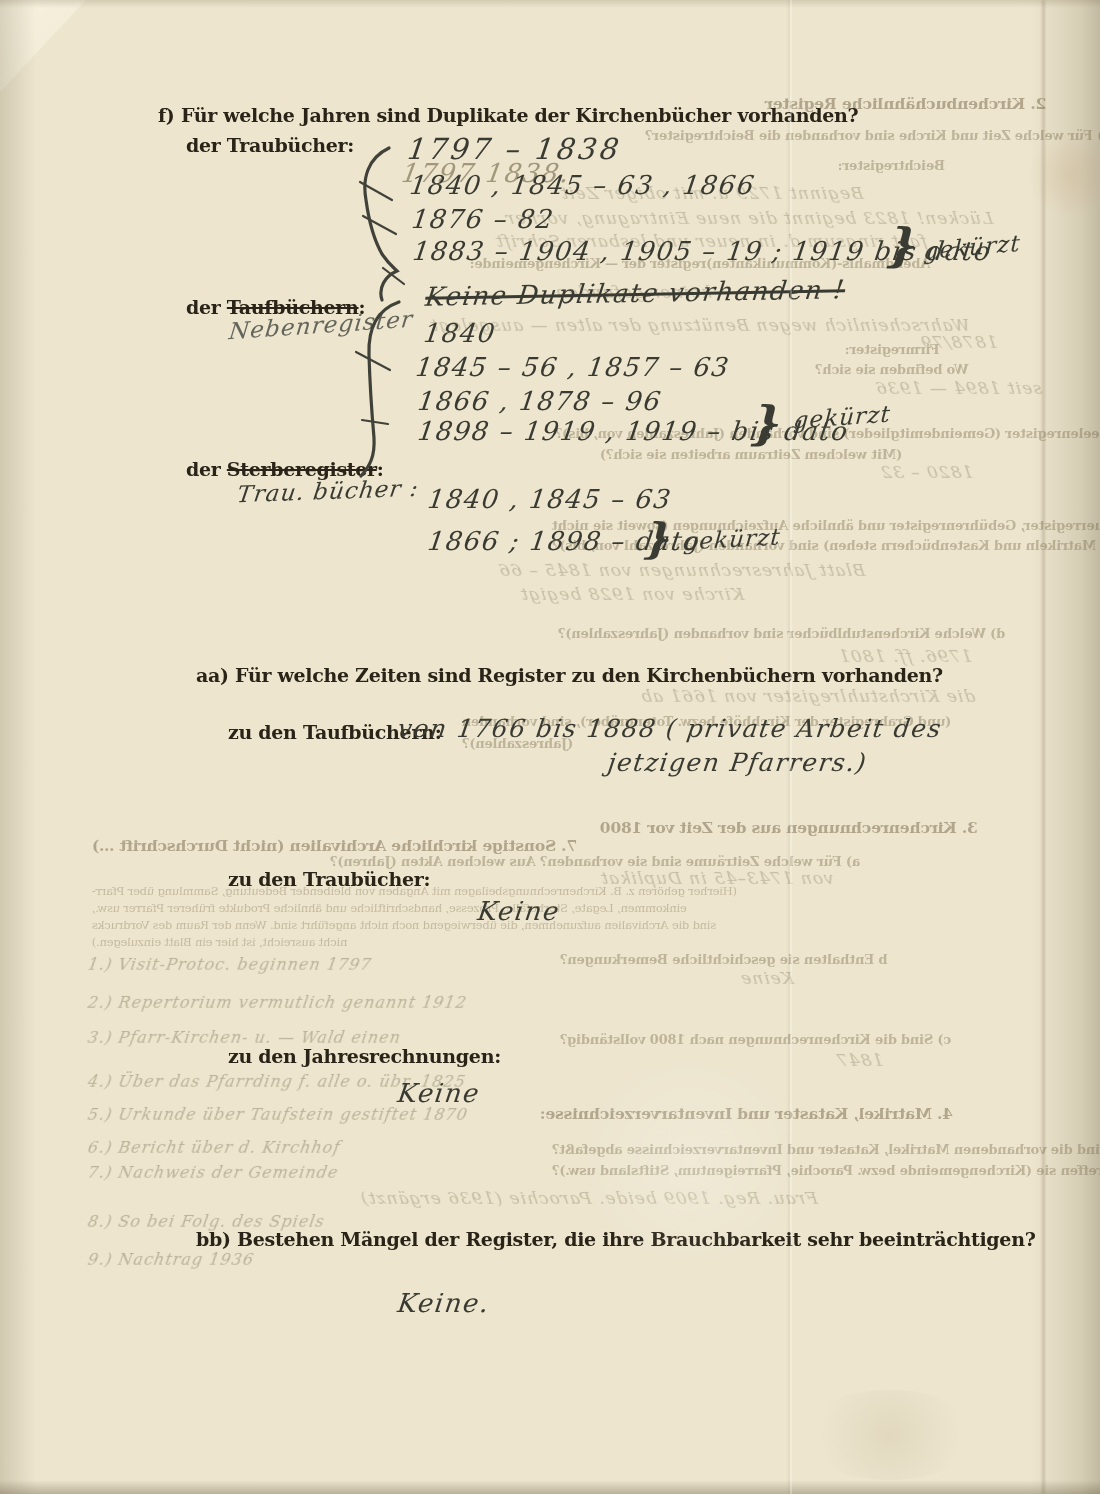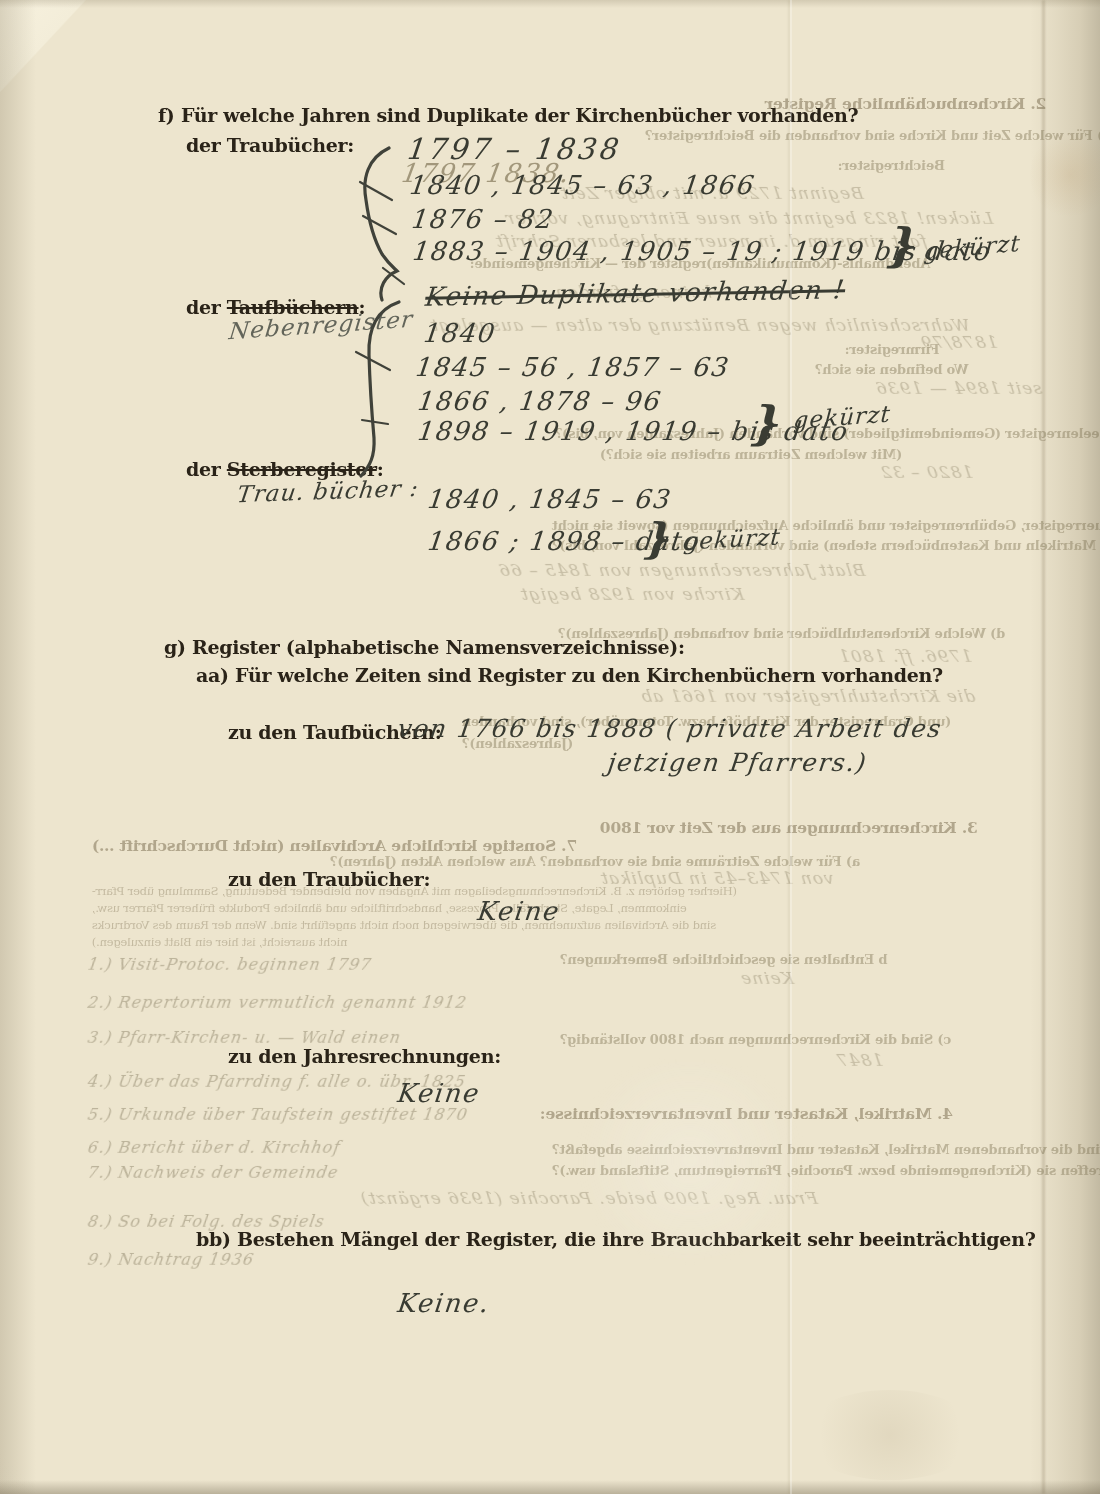--- a/index.html
+++ b/index.html
@@ -106,21 +106,20 @@
   <div class="margin-note" style="left:88px;top:1212px;">8.) So bei Folg. des Spiels</div>
   <div class="margin-note" style="left:88px;top:1250px;">9.) Nachtrag 1936</div>
 
   <div class="t print" style="left:158px;top:104px;">f) Für welche Jahren sind Duplikate der Kirchenbücher vorhanden?</div>
   <div class="t print" style="left:186px;top:134px;">der Traubücher:</div>
 
   <div class="t print" style="left:186px;top:296px;"><span>der </span><span class="struckword">Taufbüchern</span><span>:</span></div>
 
   <div class="t print" style="left:186px;top:458px;"><span>der </span><span class="struckword">Sterberegister</span><span>:</span></div>
 
-  <div class="t print" style="left:164px;top:636px;">g) Register (alphabetische Namensverzeichnisse):</div>
   <div class="t print" style="left:196px;top:664px;">aa) Für welche Zeiten sind Register zu den Kirchenbüchern vorhanden?</div>
   <div class="t print" style="left:228px;top:721px;">zu den Taufbüchern:</div>
   <div class="t print" style="left:228px;top:868px;">zu den Traubücher:</div>
   <div class="t print" style="left:228px;top:1045px;">zu den Jahresrechnungen:</div>
   <div class="t print" style="left:196px;top:1228px;">bb) Bestehen Mängel der Register, die ihre Brauchbarkeit sehr beeinträchtigen?</div>
 
   <div class="t pencil" style="left:402px;top:158px;font-size:26px;">1797  1838.</div>
   <div class="t hand hand-big" style="left:408px;top:132px;">1797 – 1838</div>
   <div class="t hand" style="left:410px;top:170px;">1840 ,  1845 – 63 ,   1866</div>
   <div class="t hand" style="left:412px;top:204px;">1876 – 82</div>

